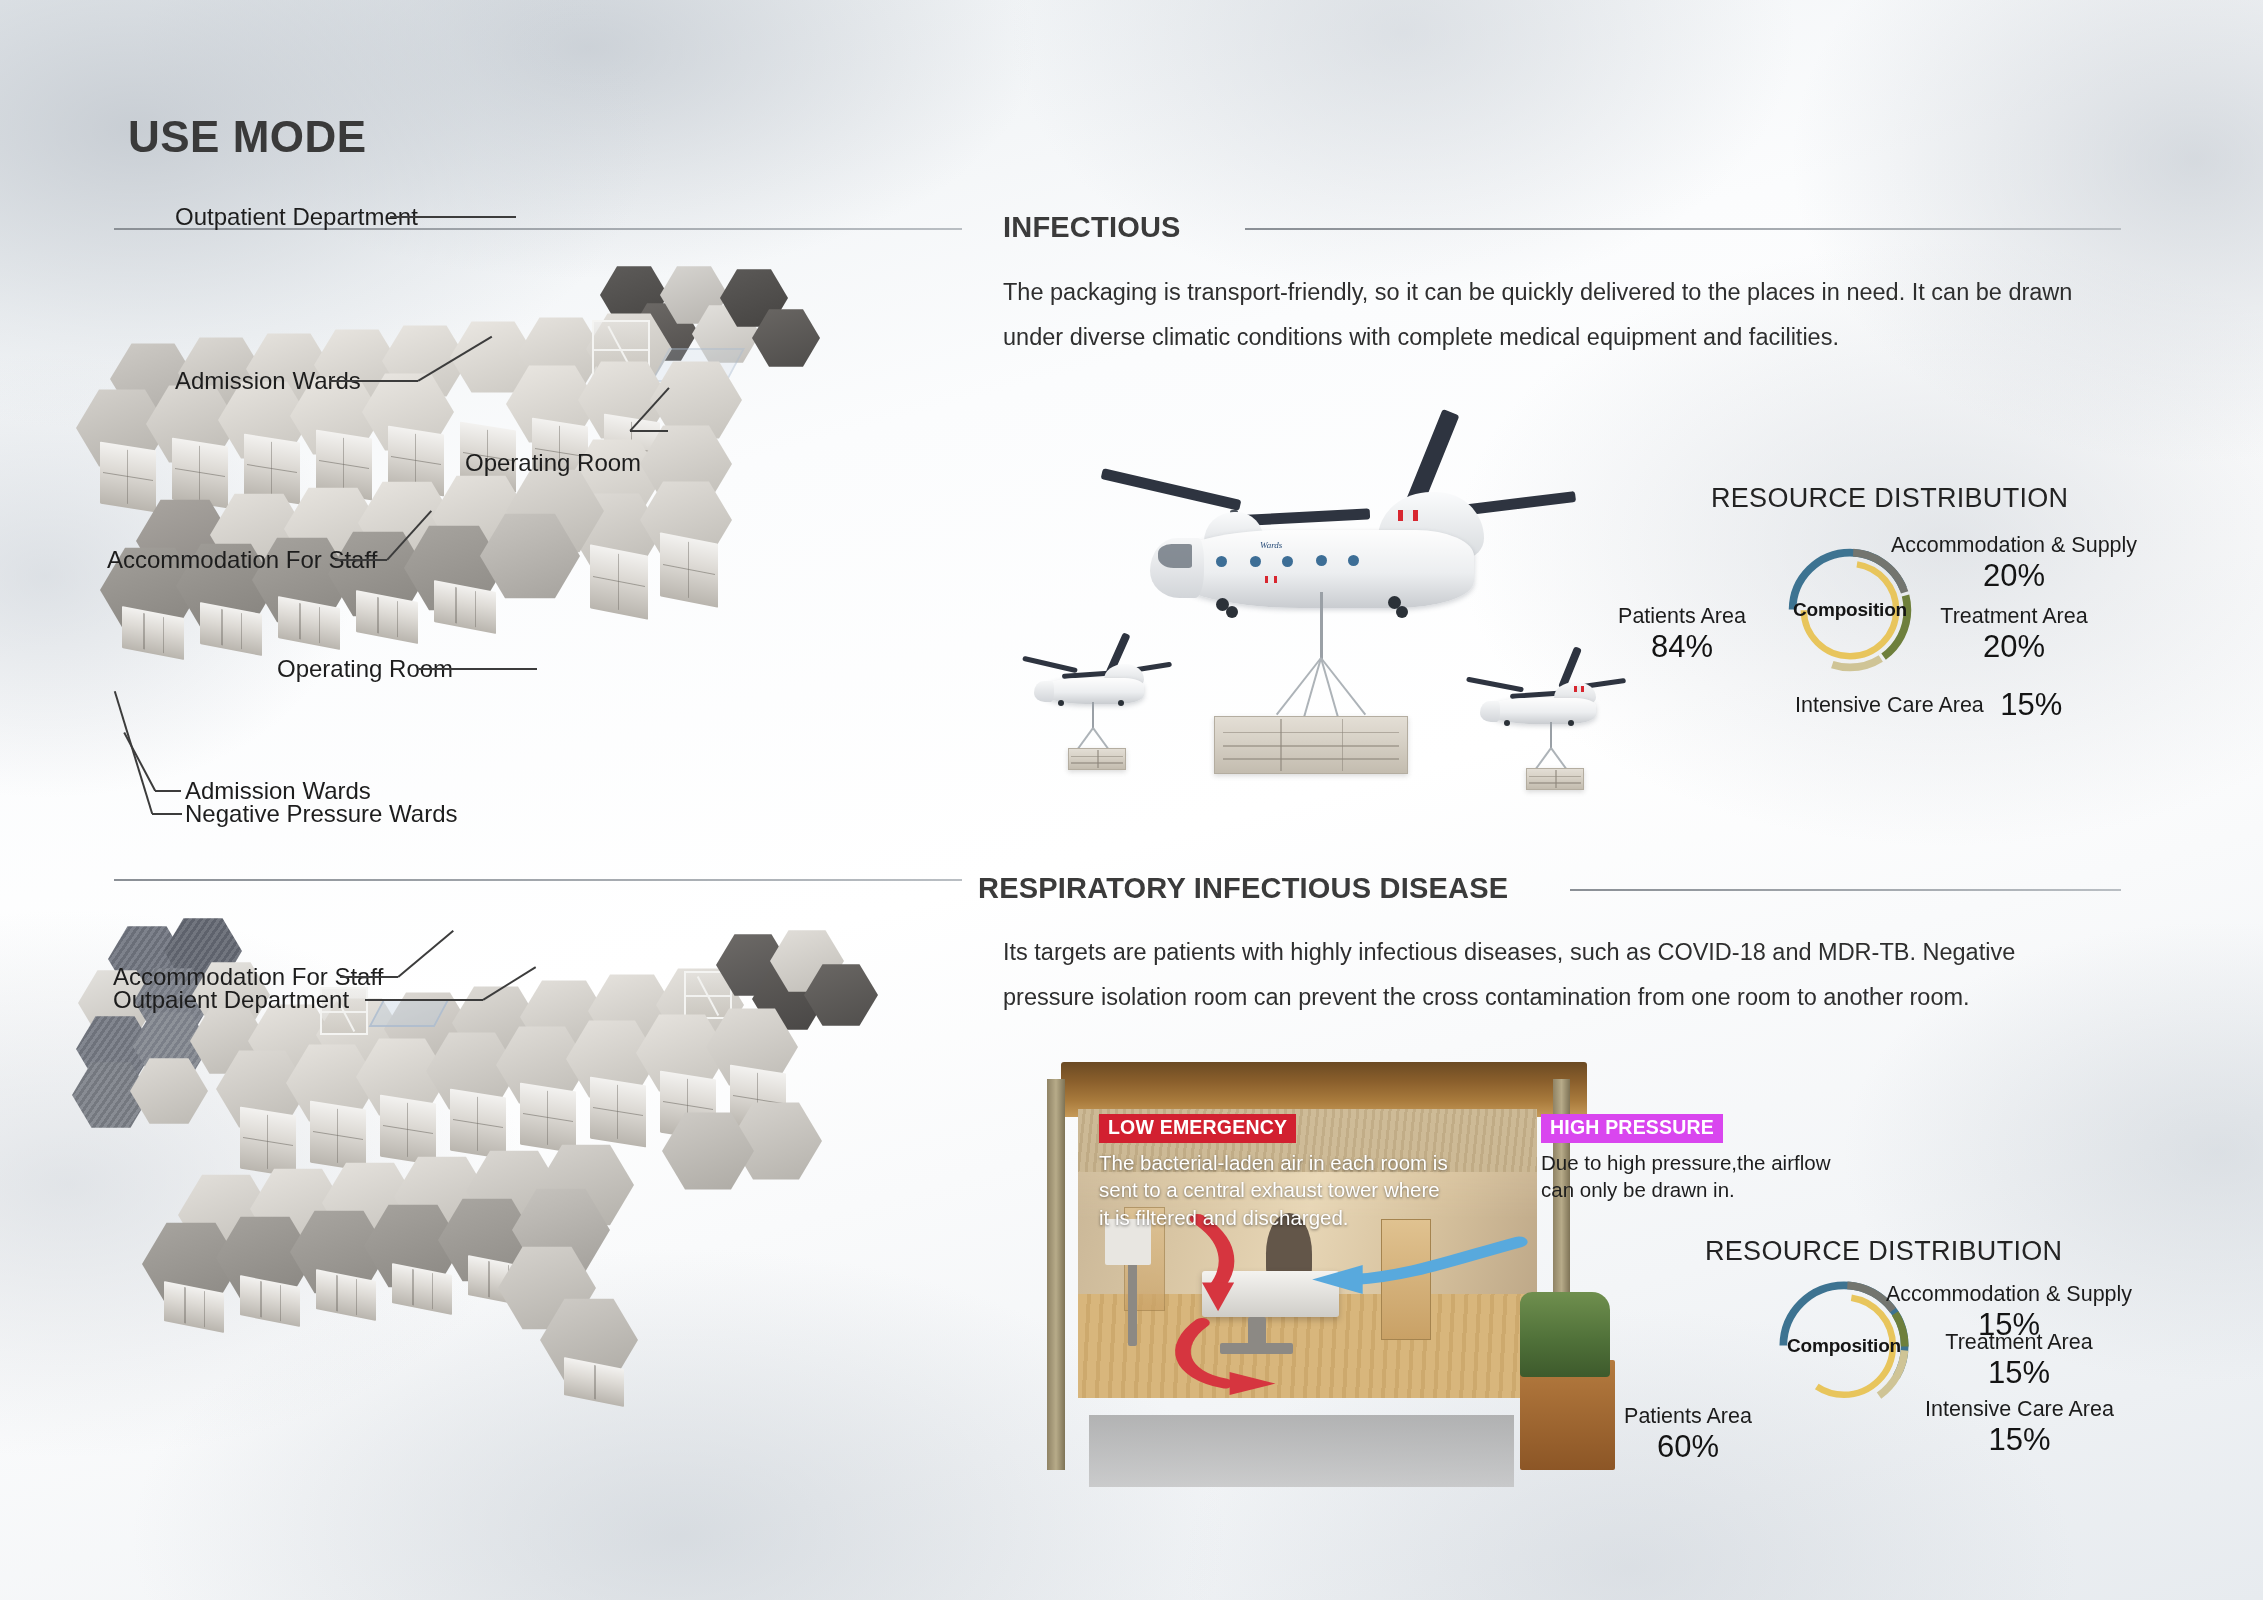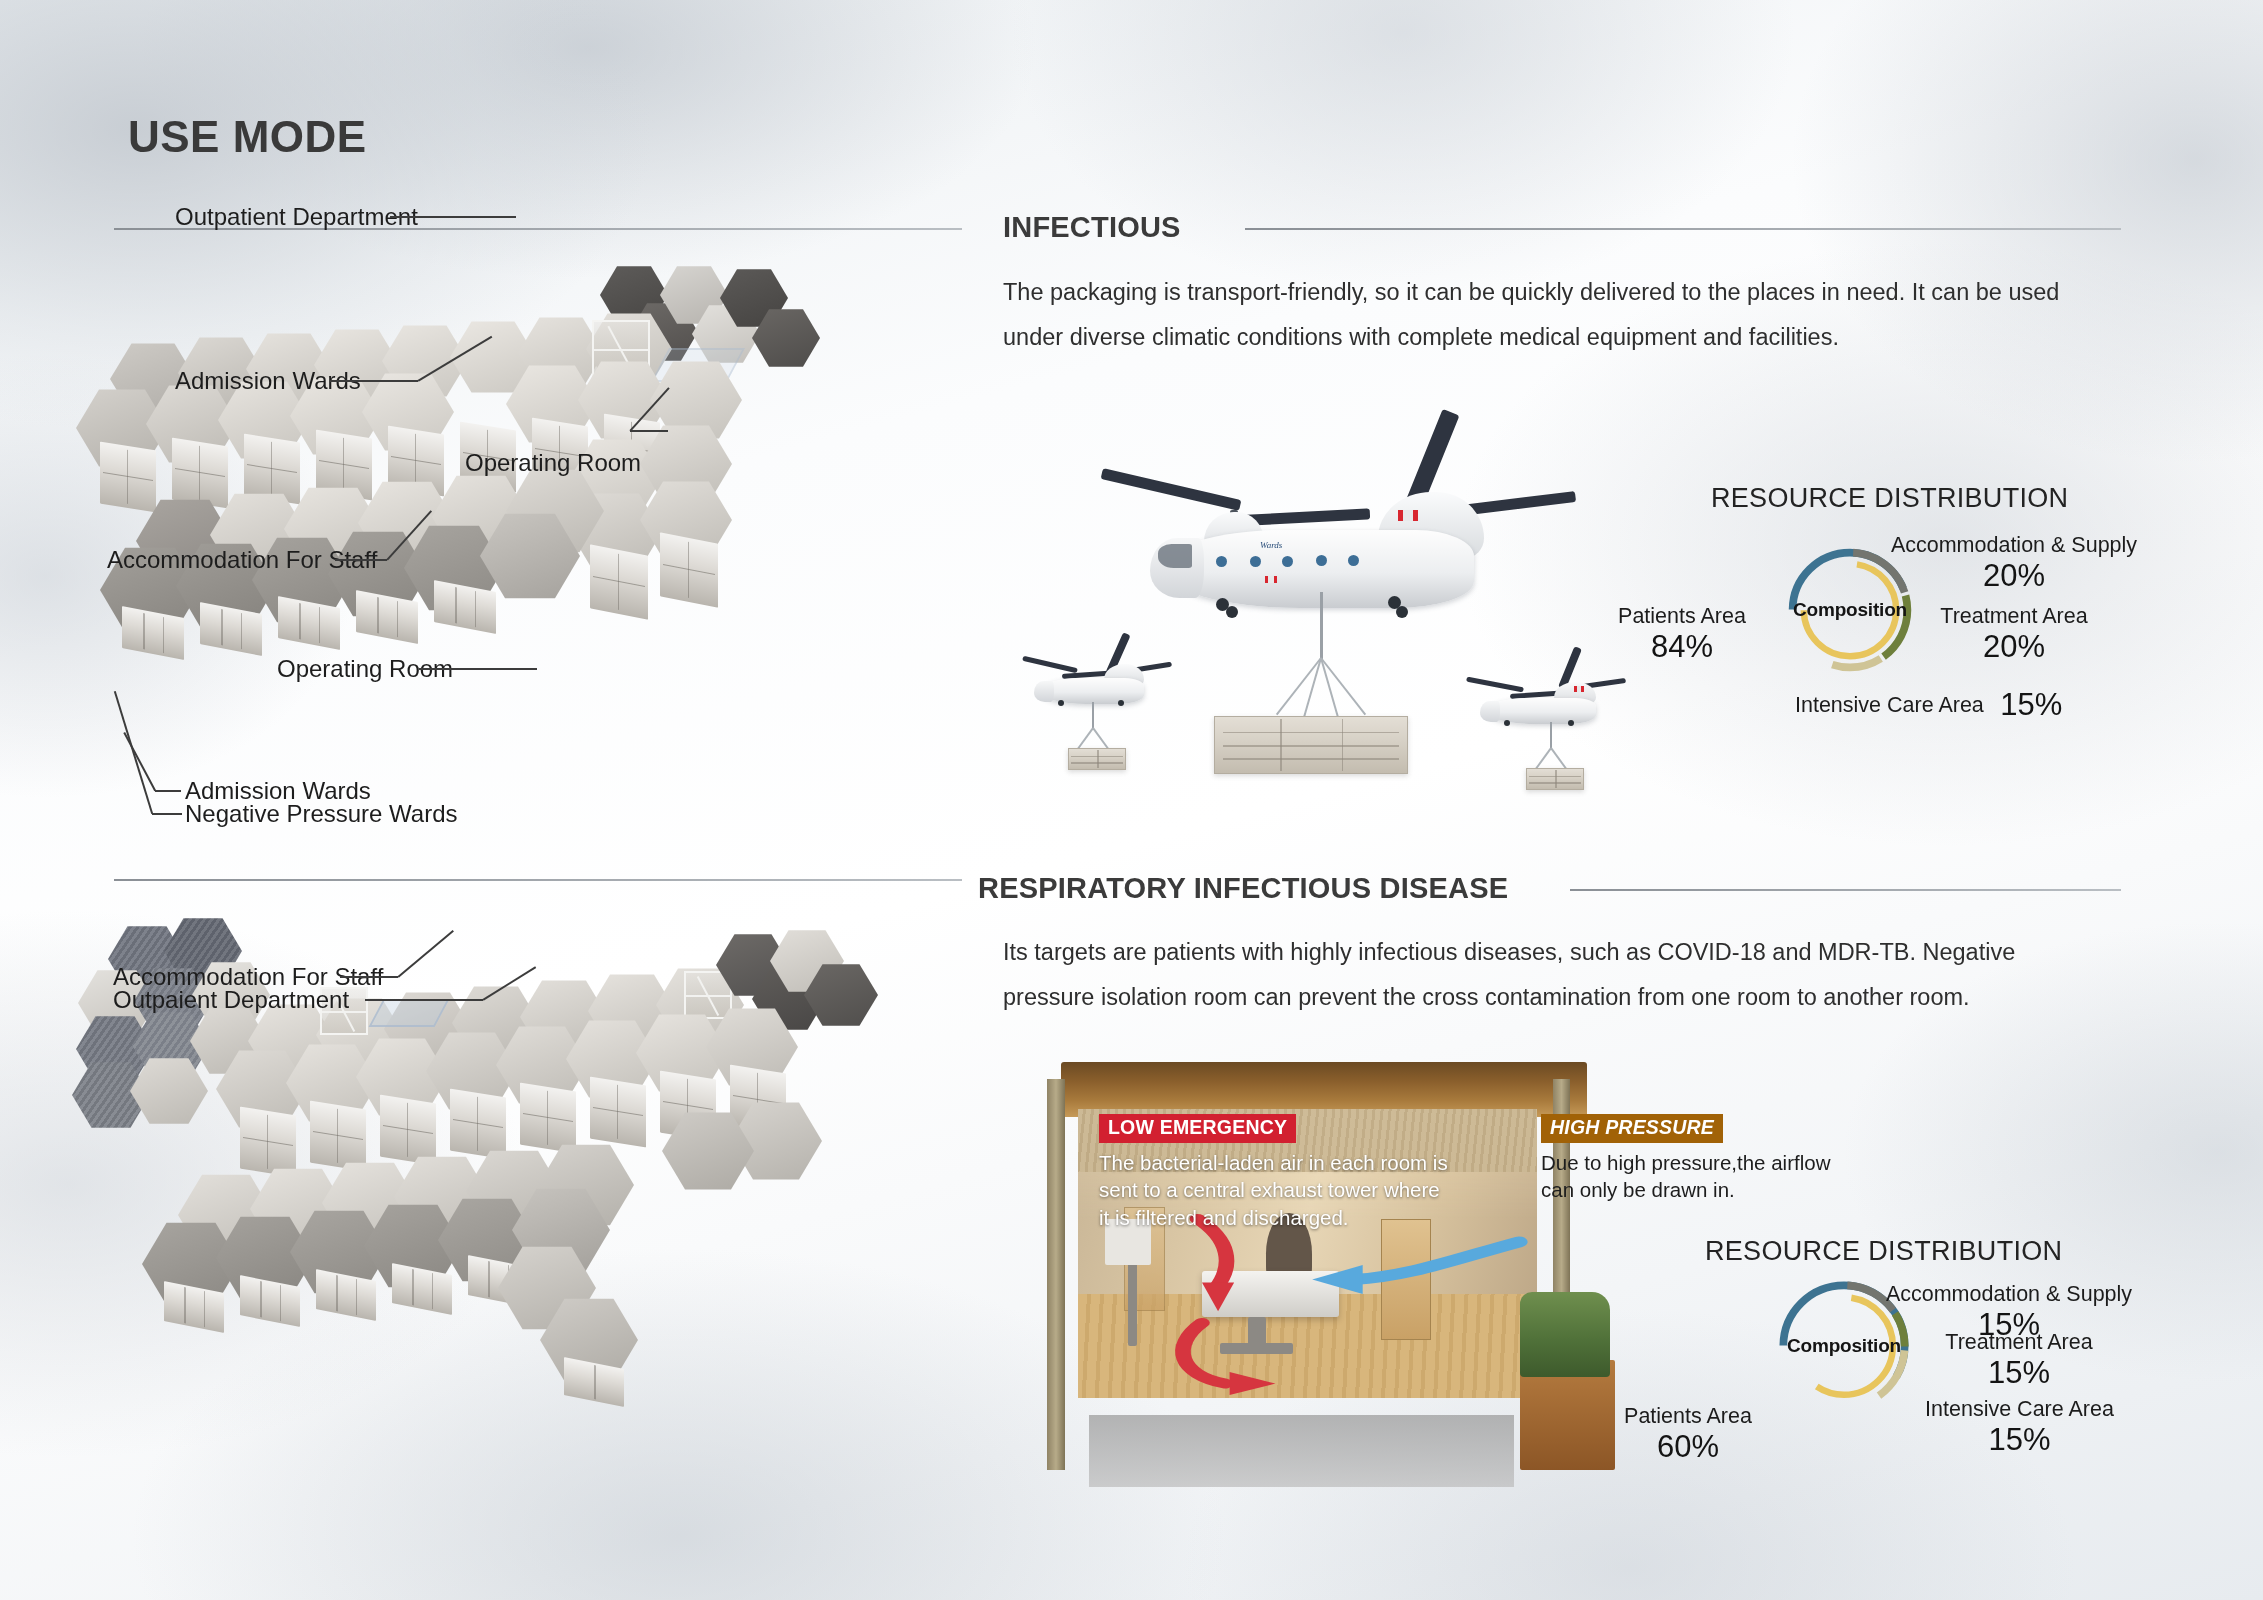--- a/index.html
+++ b/index.html
@@ -88,21 +88,21 @@
 
   
   #heli-panel { left:1010px; top:370px; width:620px; height:450px; }
   #room-panel { left:1044px; top:1062px; width:560px; height:425px; }
 
   .badge {
     position:absolute; font-size:19.5px; font-weight:bold; color:#fff;
     padding:2px 9px 4px 9px; letter-spacing:0.2px; white-space:nowrap;
   }
   .badge-low  { background:#d22030; }
-  .badge-high { background:#a16207;font-style:italic; }
+  .badge-high { background:#d946ef; }
   .panel-cap {
     position:absolute; font-size:20.5px; line-height:1.33;
     white-space:pre-line;
   }
   .cap-on-photo { color:#ffffff; text-shadow:0 1px 3px rgba(0,0,0,.55); }
   .cap-off-photo { color:#1d1d1d; }
 
   
   .heli { position:absolute; }
   .heli .fuse {
@@ -246,21 +246,21 @@
 <body>
 
 <div class="abs" id="page-title">USE MODE</div>
 
 <div class="abs rule" id="rule-left-top"></div>
 <div class="abs rule" id="rule-left-mid"></div>
 <div class="abs rule" id="rule-right-top"></div>
 <div class="abs rule" id="rule-right-mid"></div>
 
 <div class="abs section-head" id="head-emergency">INFECTIOUS</div>
-<div class="abs body-text" id="text-emergency">The packaging is transport-friendly, so it can be quickly delivered to the places in need. It can be used under diverse climatic conditions with complete medical equipment and facilities.</div>
+<div class="abs body-text" id="text-emergency">The packaging is transport-friendly, so it can be quickly delivered to the places in need. It can be drawn under diverse climatic conditions with complete medical equipment and facilities.</div>
 
 <div class="abs section-head" id="head-respiratory">RESPIRATORY INFECTIOUS DISEASE</div>
 <div class="abs body-text" id="text-respiratory">Its targets are patients with highly infectious diseases, such as COVID-18 and MDR-TB. Negative pressure isolation room can prevent the cross contamination from one room to another room.</div>
 
 <div class="hexfield" id="diagram-emergency" style="left:100px; top:260px; width:900px; height:560px;">
 
   <div class="hex" style="left:500px;top:5px;width:68px;height:60px;background:linear-gradient(160deg,#5e5c5a,#474543);"></div>
   <div class="hex" style="left:530px;top:42px;width:68px;height:60px;background:linear-gradient(160deg,#6d6a67,#514e4c);"></div>
   <div class="hex" style="left:560px;top:5px;width:68px;height:60px;background:linear-gradient(160deg,#d7d5d1,#b6b3ae);"></div>
   <div class="hex" style="left:592px;top:44px;width:68px;height:60px;background:linear-gradient(160deg,#e3e1dd,#c3c0bb);"></div>

